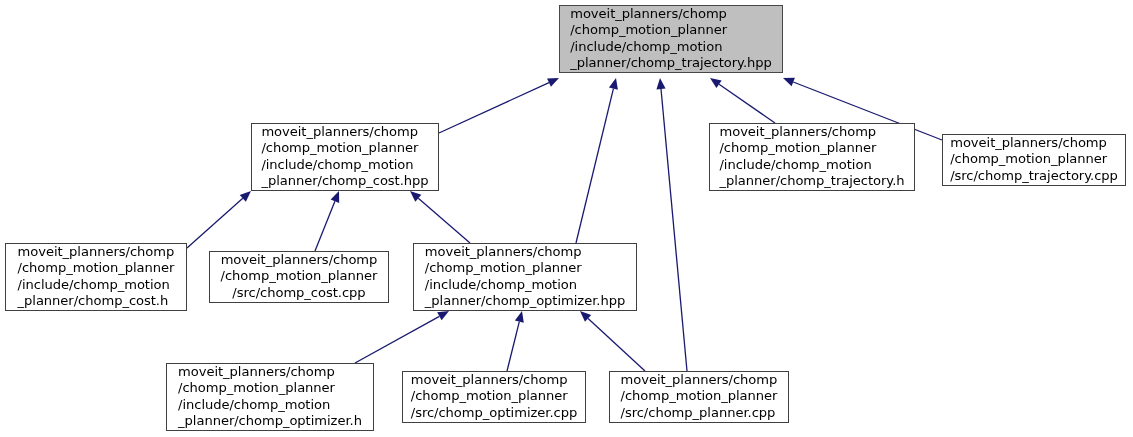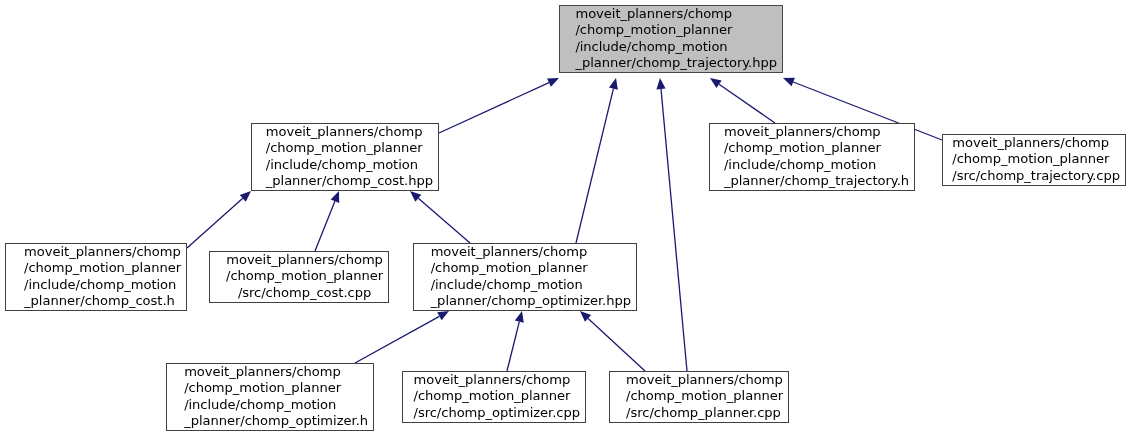--- a/index.html
+++ b/index.html
@@ -26,21 +26,21 @@
     height: 437px;
     pointer-events: none;
   }
   .graph-node {
     position: absolute;
     box-sizing: border-box;
     border: 1px solid #404040;
     background: #ffffff;
     display: flex;
     align-items: center;
-    justify-content: flex-end;
+    justify-content: center;
     padding: 2px 5px 3px 5px;
     z-index: 5;
   }
   .graph-node.root-node {
     background: #bfbfbf;
     border: 1px solid #474747;
   }
   .node-label {
     font-size: 13.1px;
     line-height: 16.4px;

